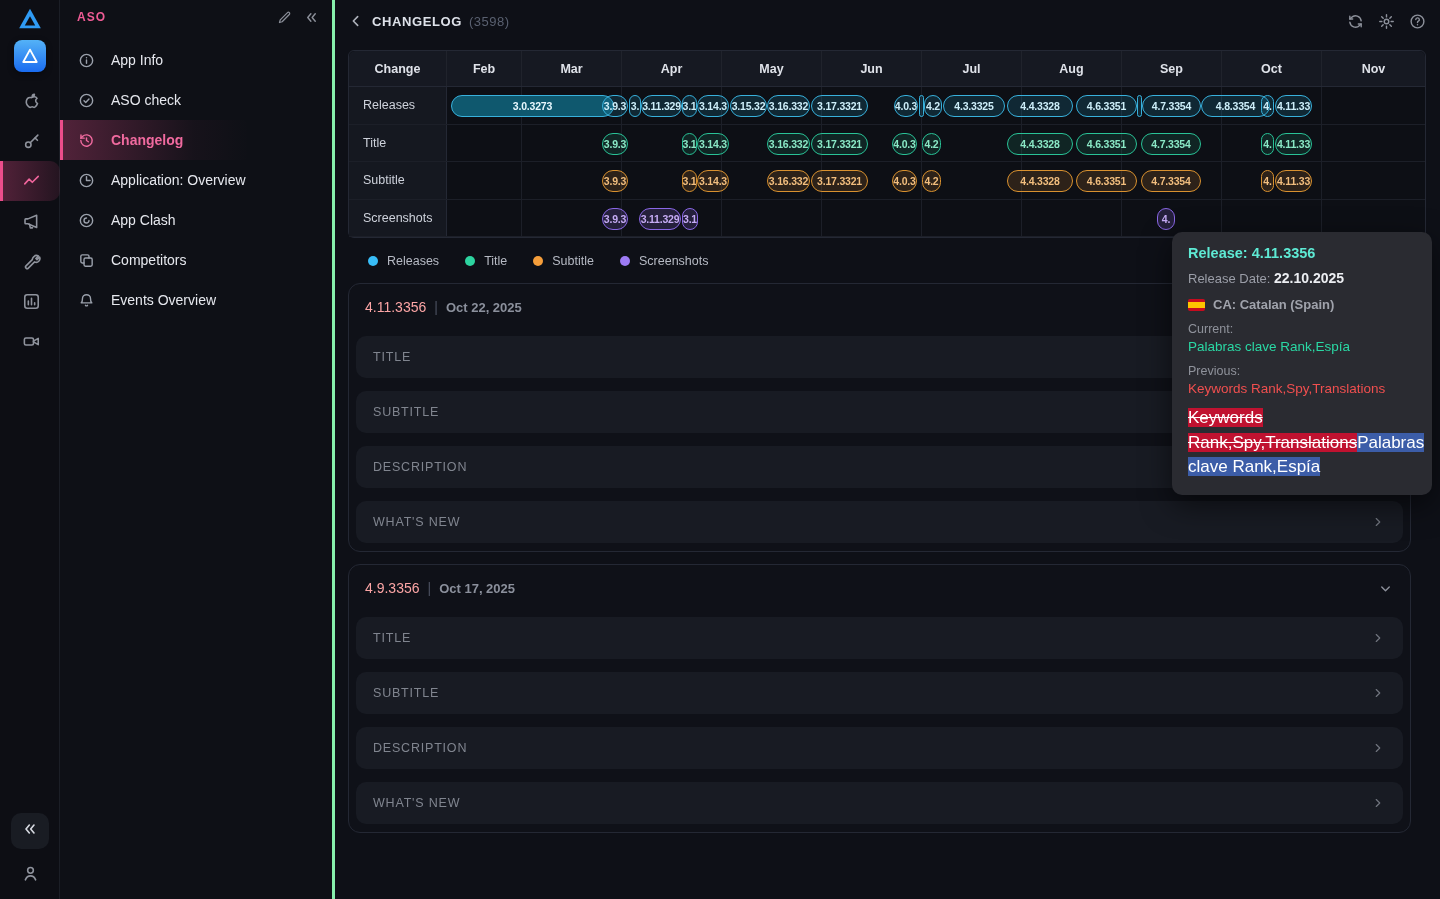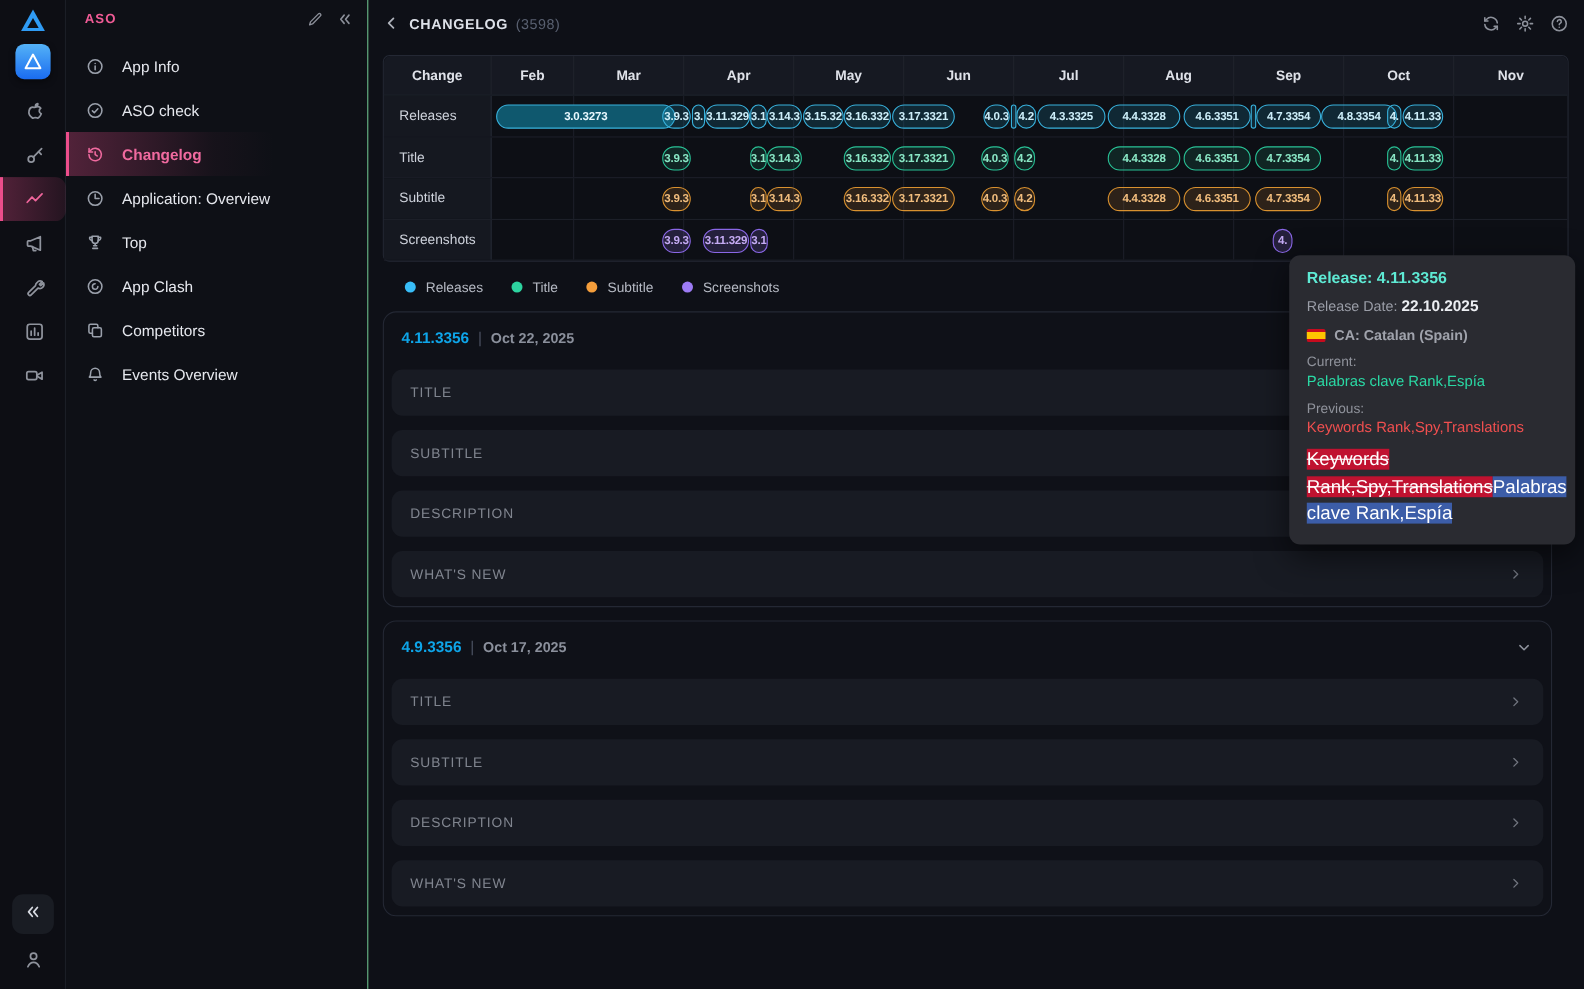--- a/index.html
+++ b/index.html
@@ -12,21 +12,21 @@
   .rail-app { width:60px; height:38px; display:flex; align-items:center; justify-content:center; margin-top:1px; margin-bottom:6px; }
   .app-tile { width:32px; height:32px; border-radius:8px; background:linear-gradient(180deg,#54b2f7,#1a6cf0); display:flex; align-items:center; justify-content:center; box-shadow:0 2px 6px rgba(0,0,0,.4); }
   .rail-item { width:60px; height:40px; display:flex; align-items:center; justify-content:center; color:#8f939d; border-left:3px solid transparent; cursor:pointer; }
   .rail-item svg { width:19px; height:19px; }
   .rail-item.active { background:linear-gradient(90deg, rgba(236,77,139,.30), rgba(236,77,139,.10)); border-left:3px solid #ec4d8b; border-radius:0 10px 10px 0; color:#f0659c; }
   .rail-bottom { position:absolute; bottom:0; left:0; width:60px; display:flex; flex-direction:column; align-items:center; }
   .collapse-btn { width:38px; height:36px; border-radius:10px; background:#191c23; color:#d7dae1; display:flex; align-items:center; justify-content:center; cursor:pointer; }
   .rail-user { height:44px; display:flex; align-items:center; justify-content:center; color:#8f939d; margin:4px 0 2px; cursor:pointer; }
 
   
-  .sidebar { width:275px; height:100%; background:#0e1016; border-right:1px solid #86efac; flex-shrink:0; }
+  .sidebar { width:275px; height:100%; background:#0e1016; border-right:3px solid #86efac; flex-shrink:0; }
   .side-head { height:34px; display:flex; align-items:center; padding:0 13px 0 17px; }
   .side-title { color:#ef5b95; font-size:12px; font-weight:bold; letter-spacing:1px; flex:1; }
   .side-head .hicon { color:#8b8f99; margin-left:12px; cursor:pointer; display:flex; }
   .side-head .hicon svg { width:15px; height:15px; }
   .side-menu { margin-top:6px; }
   .side-item { height:40px; display:flex; align-items:center; gap:16px; padding-left:15px; border-left:3px solid transparent; color:#e6e8ee; font-size:14px; cursor:pointer; }
   .side-item .sicon { color:#9aa0ab; display:flex; }
   .side-item .sicon svg { width:17px; height:17px; }
   .side-item.active { background:linear-gradient(90deg, rgba(236,77,139,.30), rgba(236,77,139,.04) 70%, rgba(236,77,139,0)); border-left-color:#ec4d8b; border-radius:0 8px 8px 0; width:190px; color:#f06a9f; font-weight:bold; }
   .side-item.active .sicon { color:#f06a9f; }
@@ -67,21 +67,21 @@
   .pill.screenshots { border-color:#8a67e6; background:rgba(148,110,240,.18); color:#c5abf4; }
 
   
   .legend { display:flex; align-items:center; gap:26px; margin-top:13px; padding-left:20px; height:20px; }
   .leg-item { display:flex; align-items:center; gap:9px; font-size:12.5px; color:#b6bac4; }
   .leg-dot { width:10px; height:10px; border-radius:50%; }
 
   
   .section { width:1063px; border:1px solid #242834; border-radius:12px; background:#0f1118; margin-top:12px; padding:7px 7px 8px; }
   .sec-head { height:32px; display:flex; align-items:center; padding:0 10px 0 9px; }
-  .sec-version { font-size:14px; font-weight:bold; color:#0ea5e9; }
+  .sec-version { font-size:14px; font-weight:normal; color:#fca5a5; }
   .sec-sep { color:#4a5060; margin:0 8px; font-size:14px; }
   .sec-date { font-size:13px; font-weight:bold; color:#8b909c; }
   .sec-chev { margin-left:auto; color:#8d919b; display:flex; cursor:pointer; }
   .field-row { height:42px; background:#181b23; border-radius:10px; display:flex; align-items:center; padding:0 18px 0 17px; margin-top:13px; cursor:pointer; }
   .field-row:first-of-type { margin-top:2px; }
   .field-label { font-size:12.5px; letter-spacing:.8px; color:#80858f; }
   .field-chev { margin-left:auto; color:#70747e; display:flex; }
   .field-chev svg { width:14px; height:14px; }
 
   
@@ -241,30 +241,20 @@
         <span>Changelog</span>
       </div>
       <div class="side-item">
         <span class="sicon">
           <svg viewBox="0 0 24 24" fill="none" stroke="currentColor" stroke-width="2" stroke-linecap="round" stroke-linejoin="round">
             <circle cx="12" cy="12" r="8.7"></circle>
             <path d="M12 6.5V12h5"></path>
           </svg>
         </span>
         <span>Application: Overview</span>
-      </div>
-      <div class="side-item">
-        <span class="sicon">
-          <svg viewBox="0 0 24 24" fill="none" stroke="currentColor" stroke-width="2" stroke-linecap="round" stroke-linejoin="round">
-            <path d="M8 4h8v5.2a4 4 0 0 1-8 0z"></path>
-            <path d="M8 5.3H5a3 3 0 0 0 3.2 3.9M16 5.3h3a3 3 0 0 1-3.2 3.9"></path>
-            <path d="M12 13.2v2.8M9 19.5h6M10 16h4"></path>
-          </svg>
-        </span>
-        <span>Top</span>
       </div>
       <div class="side-item">
         <span class="sicon">
           <svg viewBox="0 0 24 24" fill="none" stroke="currentColor" stroke-width="2" stroke-linecap="round" stroke-linejoin="round">
             <circle cx="12" cy="12" r="8.7"></circle>
             <path d="M15.5 12a3.5 3.5 0 1 1-3.5-3.5"></path>
           </svg>
         </span>
         <span>App Clash</span>
       </div>

